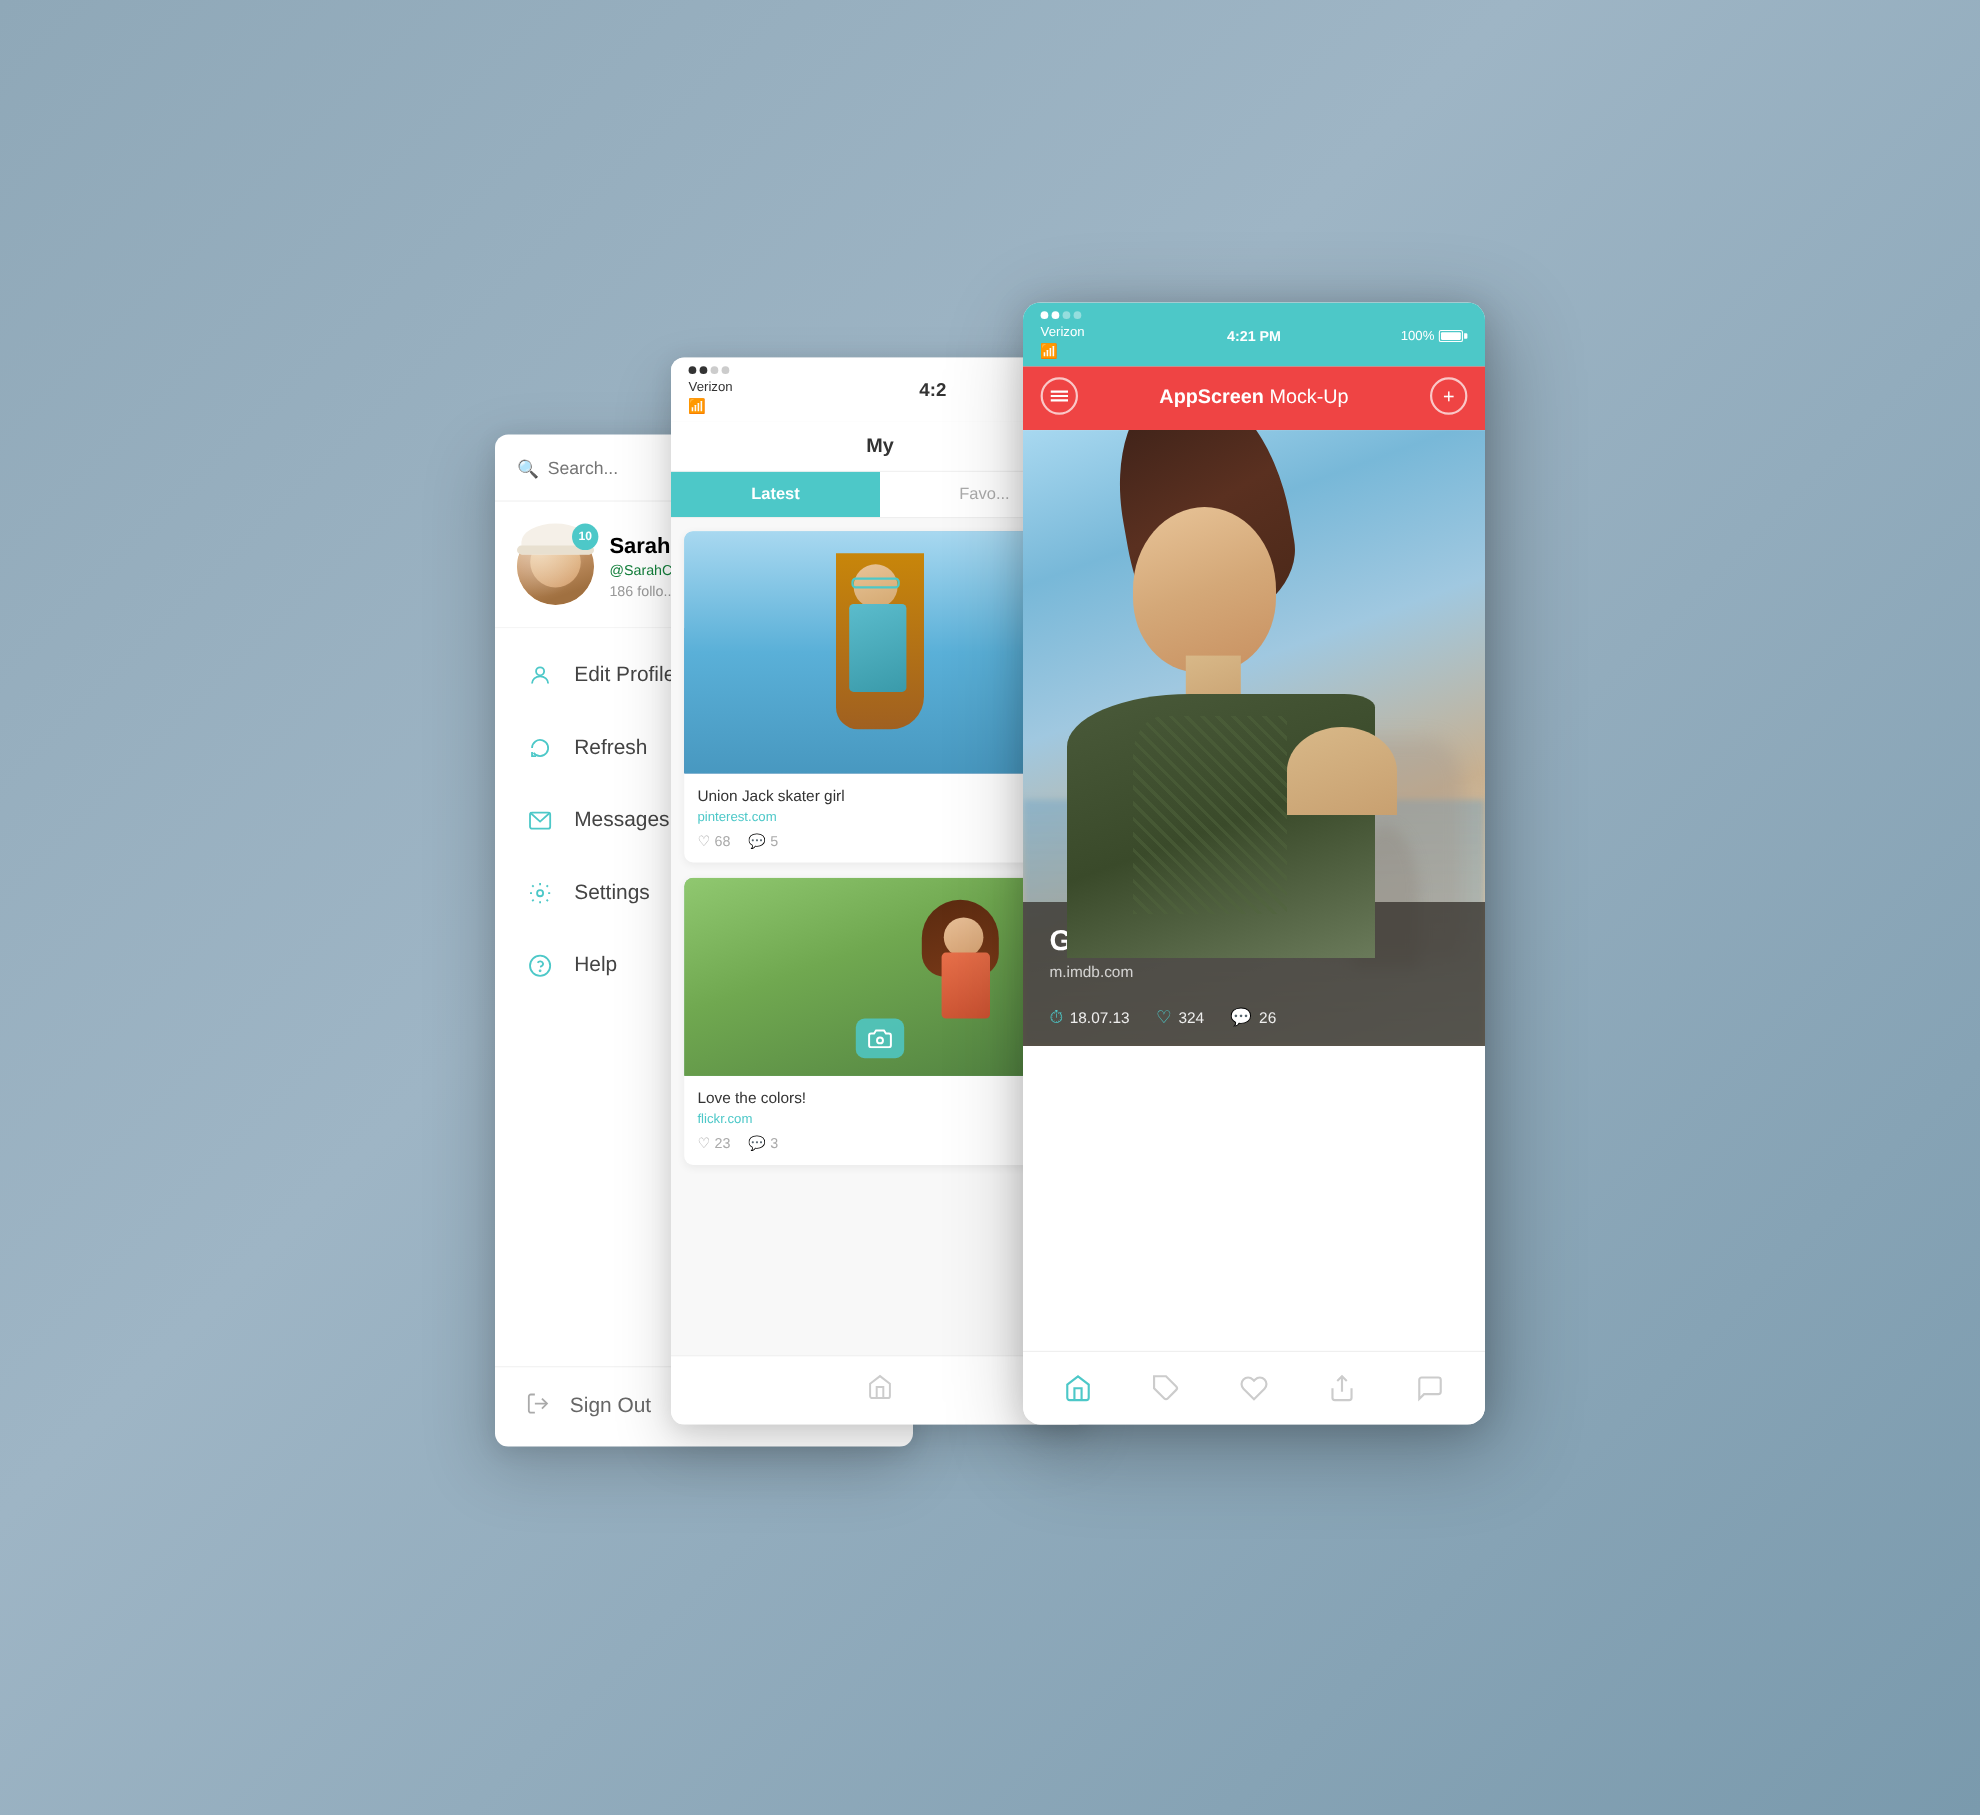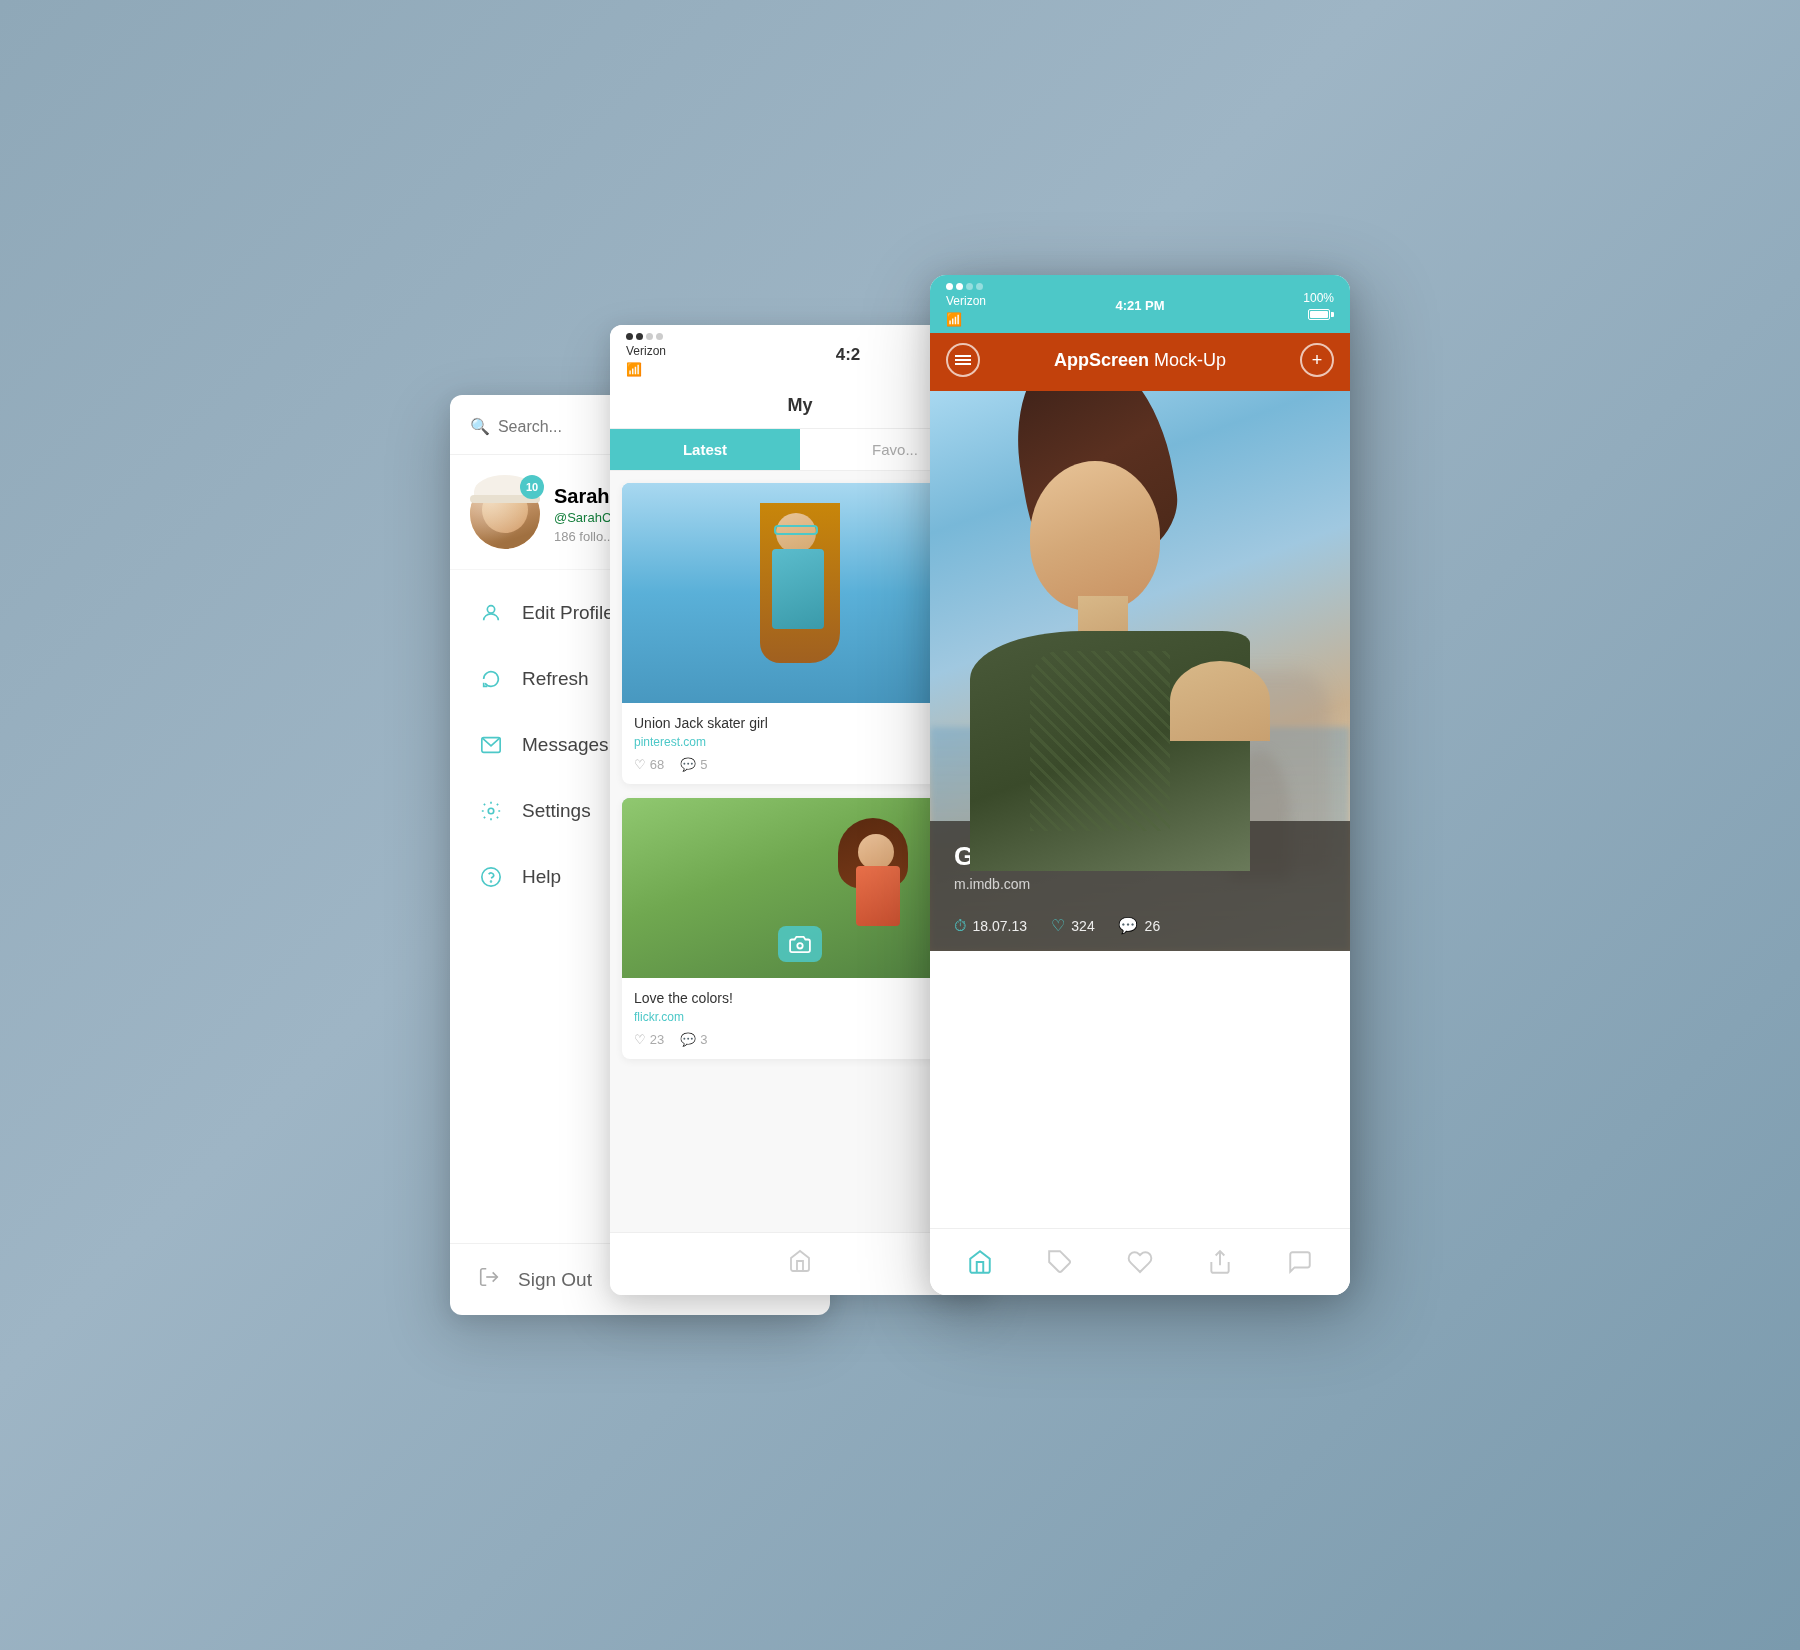--- a/index.html
+++ b/index.html
@@ -220,21 +220,21 @@
       color: #333;
     }
     .status-left { display: flex; align-items: flex-start; gap: 4px; flex-direction: column; }
     .status-dots { display: flex; gap: 3px; }
     .dot { width: 7px; height: 7px; border-radius: 50%; }
     .dot.filled { background: #333; }
     .dot.empty { background: #ccc; }
     .status-carrier { font-size: 12px; font-weight: 500; }
     .status-wifi { font-size: 13px; }
     .status-time { font-size: 17px; font-weight: 600; position: absolute; left: 50%; transform: translateX(-50%); margin-left: 48px; }
-    .status-right { display: flex; align-items: flex-end; gap: 4px; flex-direction: column; }
+    .status-right { display: flex; align-items: center; gap: 4px; }
     .status-battery { font-size: 12px; font-weight: 500; }
 
     .feed-header {
       background: #fff;
       padding: 12px 16px;
       text-align: center;
       font-size: 18px;
       font-weight: 600;
       color: #333;
       border-bottom: 1px solid #eee;
@@ -357,21 +357,21 @@
     .detail-statusbar {
       background: #4dc8c8;
       padding: 8px 16px 6px;
       display: flex;
       align-items: center;
       justify-content: space-between;
       position: relative;
     }
 
     .detail-header {
-      background: #c2410c;
+      background: #ef4444;
       padding: 10px 16px 14px;
       display: flex;
       align-items: center;
       justify-content: space-between;
     }
     .detail-header-menu {
       width: 34px; height: 34px;
       border: 2px solid rgba(255,255,255,0.7);
       border-radius: 50%;
       display: flex; align-items: center; justify-content: center;

